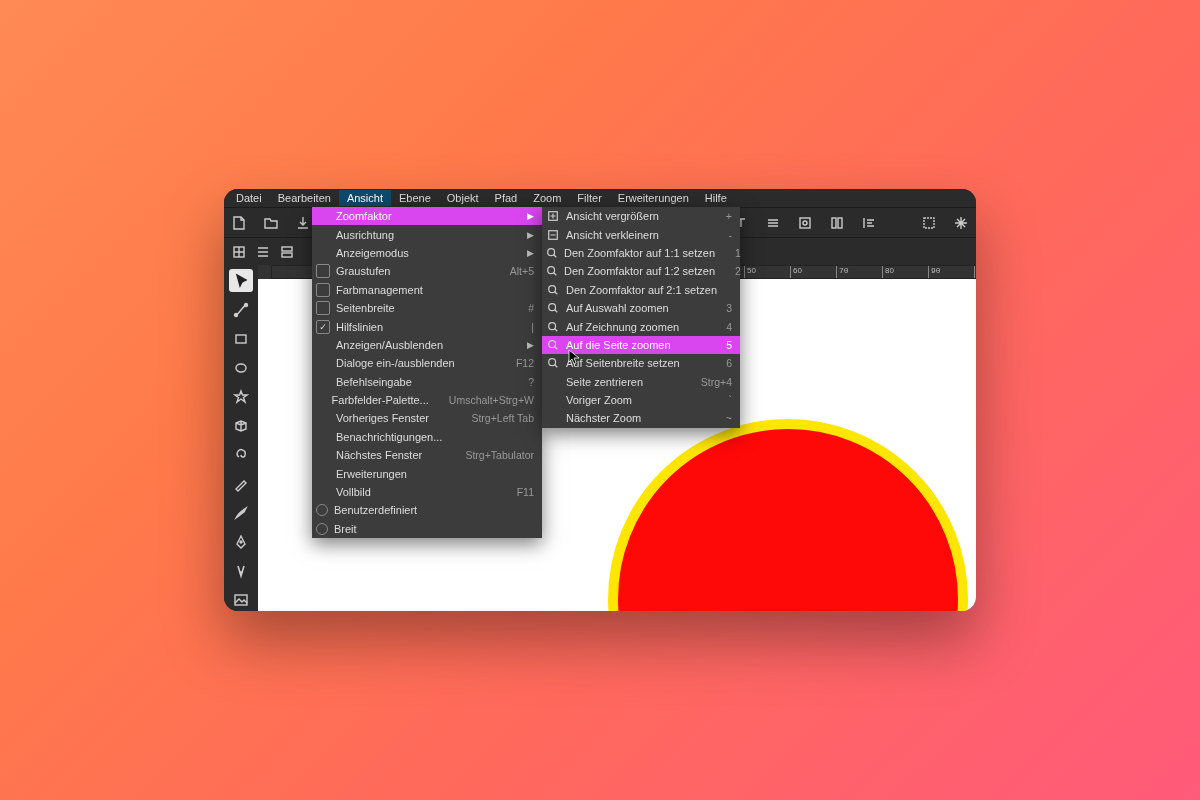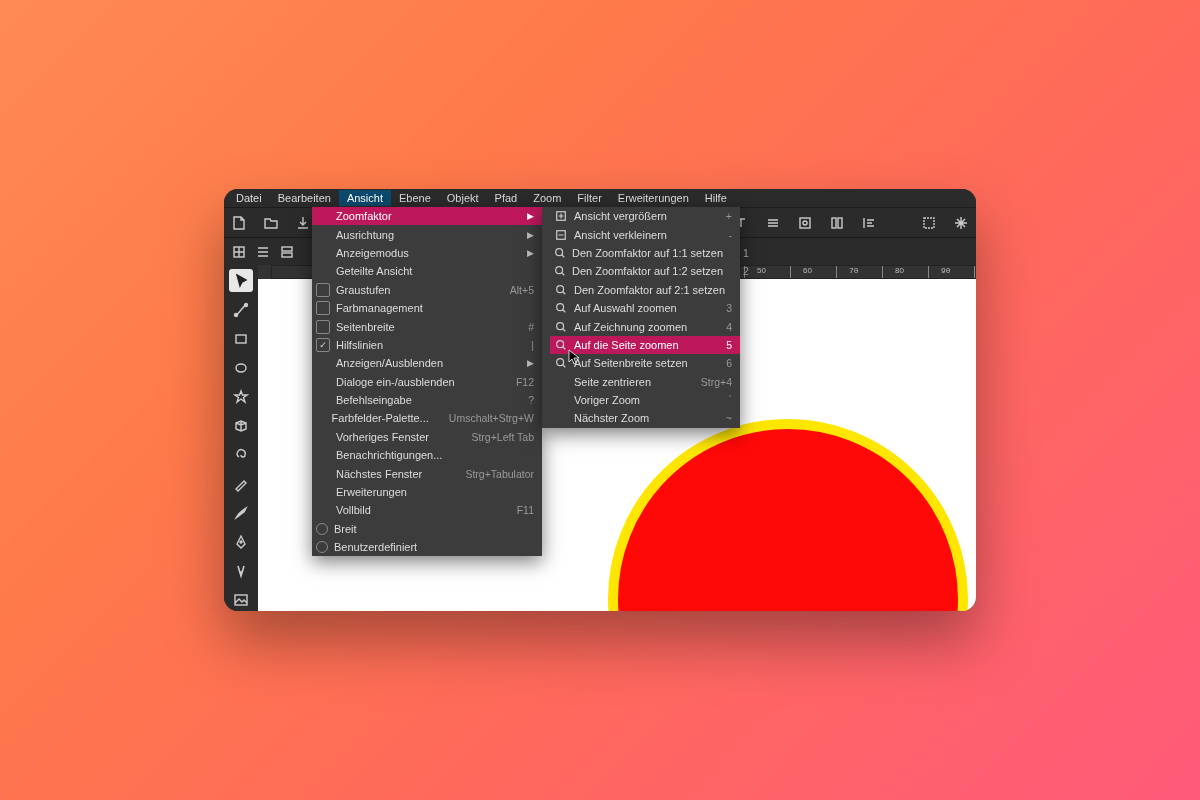--- a/index.html
+++ b/index.html
@@ -22,51 +22,51 @@
   .tbtn svg { width:16px; height:16px; stroke:#ccc; fill:none; stroke-width:1.4; }
   .toolbar .spacer { flex:1; }
   
   .optbar { height:28px; background:#2b2b2b; display:flex; align-items:center; gap:6px; padding:0 6px; font-size:11px; color:#bbb; border-top:1px solid #1c1c1c;}
   .optbar .fld { display:flex; align-items:center; gap:4px; }
   .optbar .val { background:#2b2b2b; padding:0 2px; min-width:40px; text-align:left; }
   .pm { width:14px; height:14px; display:flex; align-items:center; justify-content:center; font-size:11px; color:#888; }
   .lock svg { width:12px; height:12px; fill:#ccc; }
   
   .ruler { height:14px; background:#333; border-top:1px solid #222; border-bottom:1px solid #222; position:relative; overflow:hidden; }
-  .ruler .tick { position:absolute; top:0; height:14px; border-left:1px solid #888; font-size:8px; color:#bbb; padding-left:12px; }
+  .ruler .tick { position:absolute; top:0; height:14px; border-left:1px solid #888; font-size:8px; color:#bbb; padding-left:2px; }
   
   .main { position:absolute; left:34px; top:90px; right:0; bottom:0; background:#fff; }
   .canvas-circle {
     position:absolute; left:350px; top:140px; width:360px; height:360px;
     border-radius:50%; background:#ff0808; border:10px solid #ffe600;
   }
   
   .toolbox { position:absolute; left:0; top:76px; bottom:0; width:34px; background:#2b2b2b; display:flex; flex-direction:column; align-items:center; padding-top:4px; gap:6px; }
   .tool { width:24px; height:24px; display:flex; align-items:center; justify-content:center; border-radius:3px; }
   .tool.active { background:#e8e8e8; }
   .tool svg { width:16px; height:16px; stroke:#ccc; fill:none; stroke-width:1.4; }
   .tool.active svg { stroke:#222; fill:#222; }
   
   .vruler { position:absolute; left:34px; top:76px; bottom:0; width:14px; background:#333; border-right:1px solid #222; }
   
   .menu { position:absolute; background:#3c3c3c; color:#ddd; font-size:11px; box-shadow:0 6px 18px rgba(0,0,0,.5); }
   .menu .row { display:flex; align-items:center; height:18.4px; padding:0 8px 0 4px; gap:6px; cursor:default; white-space:nowrap; }
-  .menu .row.hl { background:#be185d; color:#fff; }
+  .menu .row.hl { background:#d946ef; color:#fff; }
   .menu .row .cb { width:14px; height:14px; border:1px solid #888; border-radius:2px; display:flex; align-items:center; justify-content:center; font-size:9px; }
   .menu .row .cb.checked::after { content:"✓"; color:#ddd; }
   .menu .row .rb { width:12px; height:12px; border:1px solid #888; border-radius:50%; position:relative; }
   .menu .row .rb.on::after { content:""; position:absolute; inset:2px; background:#ddd; border-radius:50%; }
   .menu .row .ic { width:14px; height:14px; display:flex; align-items:center; justify-content:center; }
   .menu .row .ic svg { width:12px; height:12px; stroke:#ccc; fill:none; stroke-width:1.4; }
   .menu .row .lab { flex:1; }
   .menu .row .sc { color:#999; font-size:10.5px; margin-left:14px; }
   .menu .row .arrow { font-size:9px; color:#bbb; margin-left:10px; }
   .menu .row.hl .sc, .menu .row.hl .arrow { color:#fff; }
   .menu1 { left:88px; top:18px; width:230px; }
-  .menu2 { left:318px; top:18px; width:198px;padding-left:8px; }
+  .menu2 { left:318px; top:18px; width:198px; }
   .cursor { position:absolute; width:12px; height:16px; pointer-events:none; }
   .cursor svg { width:12px; height:16px; }
 </style>
 </head>
 <body>
 
 <div class="window">
 
   <div class="menubar" id="menubar">
       <div class="mi">Datei</div>
@@ -272,24 +272,20 @@
         <span style="width:14px"></span>
         <span class="lab">Ausrichtung</span>
         <span class="arrow">▶</span>
       </div>
       <div class="row">
         <span style="width:14px"></span>
         <span class="lab">Anzeigemodus</span>
         <span class="arrow">▶</span>
       </div>
       <div class="row">
-        <span style="width:14px"></span>
-        <span class="lab">Geteilte Ansicht</span>
-      </div>
-      <div class="row">
         <span class="cb"></span>
         <span class="lab">Graustufen</span>
         <span class="sc">Alt+5</span>
       </div>
       <div class="row">
         <span class="cb"></span>
         <span class="lab">Farbmanagement</span>
       </div>
       <div class="row">
         <span class="cb"></span>
@@ -339,25 +335,25 @@
         <span style="width:14px"></span>
         <span class="lab">Erweiterungen</span>
       </div>
       <div class="row">
         <span style="width:14px"></span>
         <span class="lab">Vollbild</span>
         <span class="sc">F11</span>
       </div>
       <div class="row">
         <span class="rb"></span>
+        <span class="lab">Benutzerdefiniert</span>
+      </div>
+      <div class="row">
+        <span class="rb"></span>
         <span class="lab">Breit</span>
-      </div>
-      <div class="row">
-        <span class="rb"></span>
-        <span class="lab">Benutzerdefiniert</span>
       </div>
     </div>
   <div class="menu menu2" id="menu2">
       <div class="row">
         <span class="ic">
           <svg viewBox="0 0 14 14">
             <rect x="2" y="2" width="10" height="10"></rect>
             <path d="M7 4v6M4 7h6"></path>
           </svg>
         </span>

